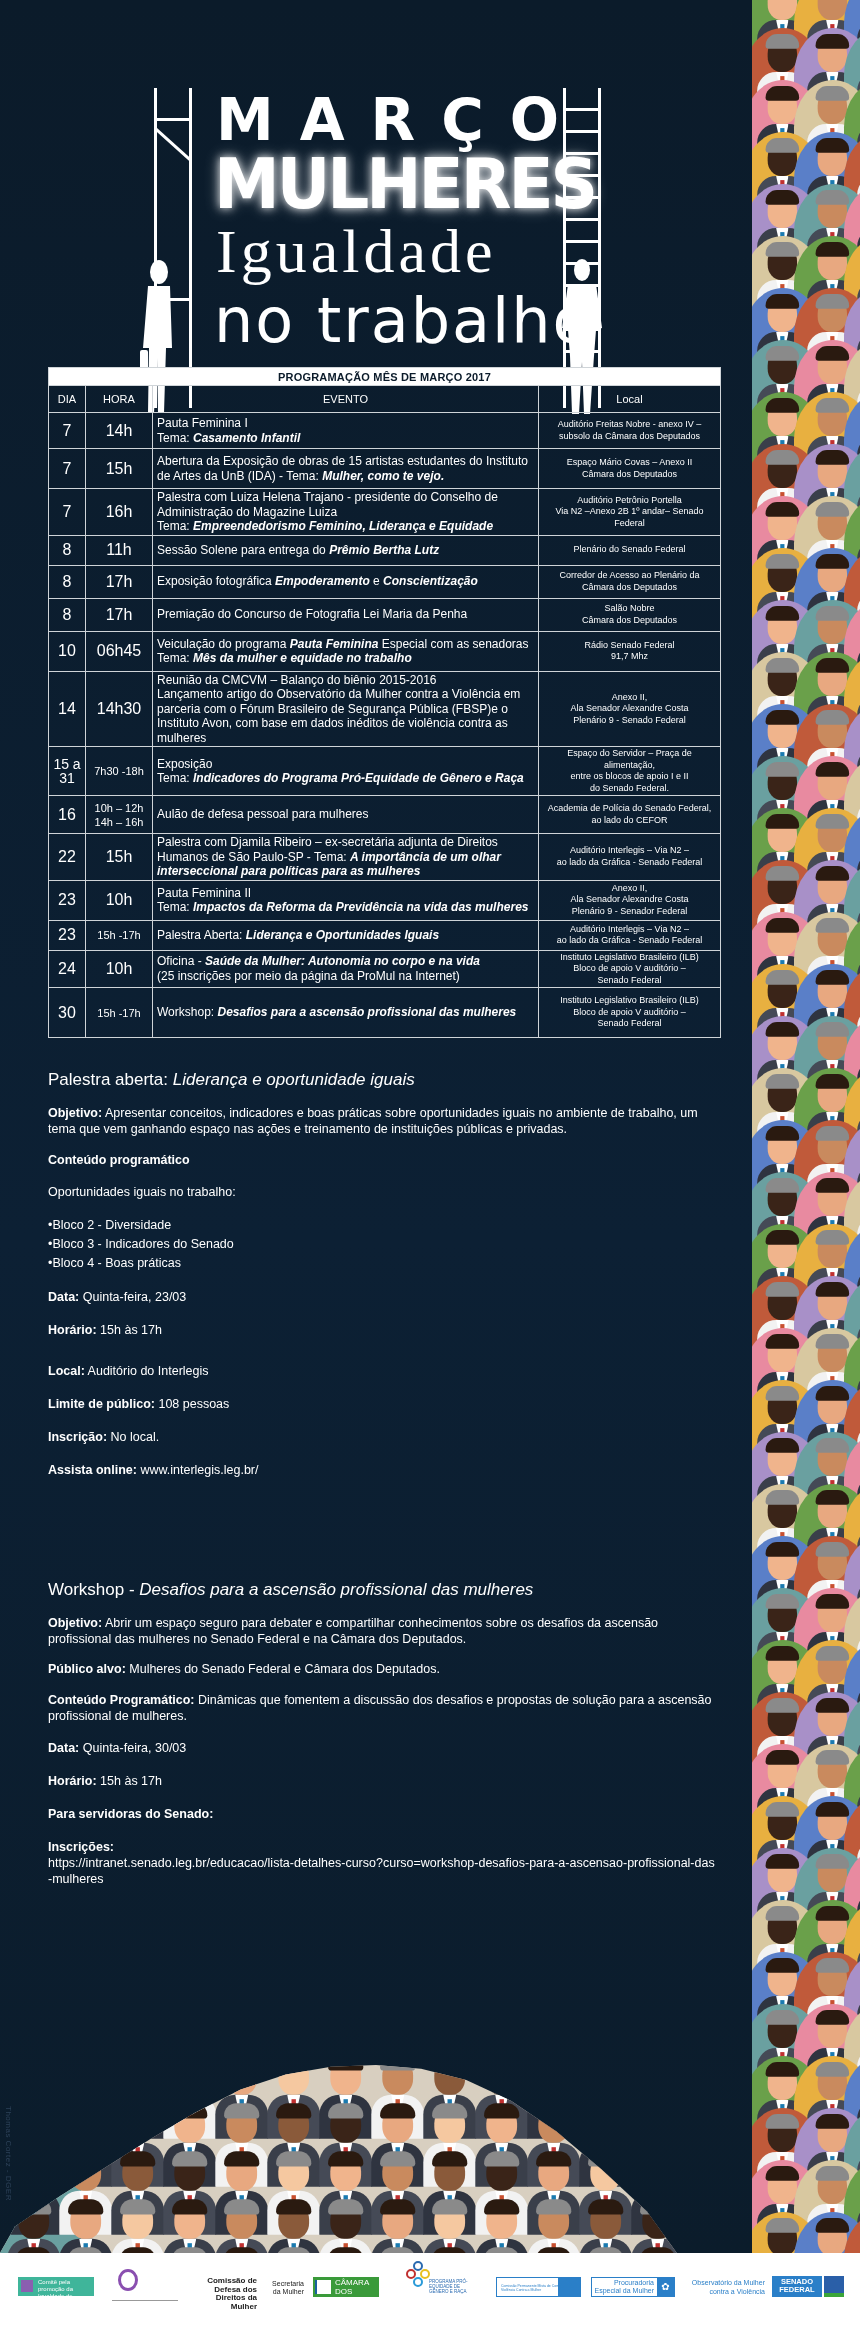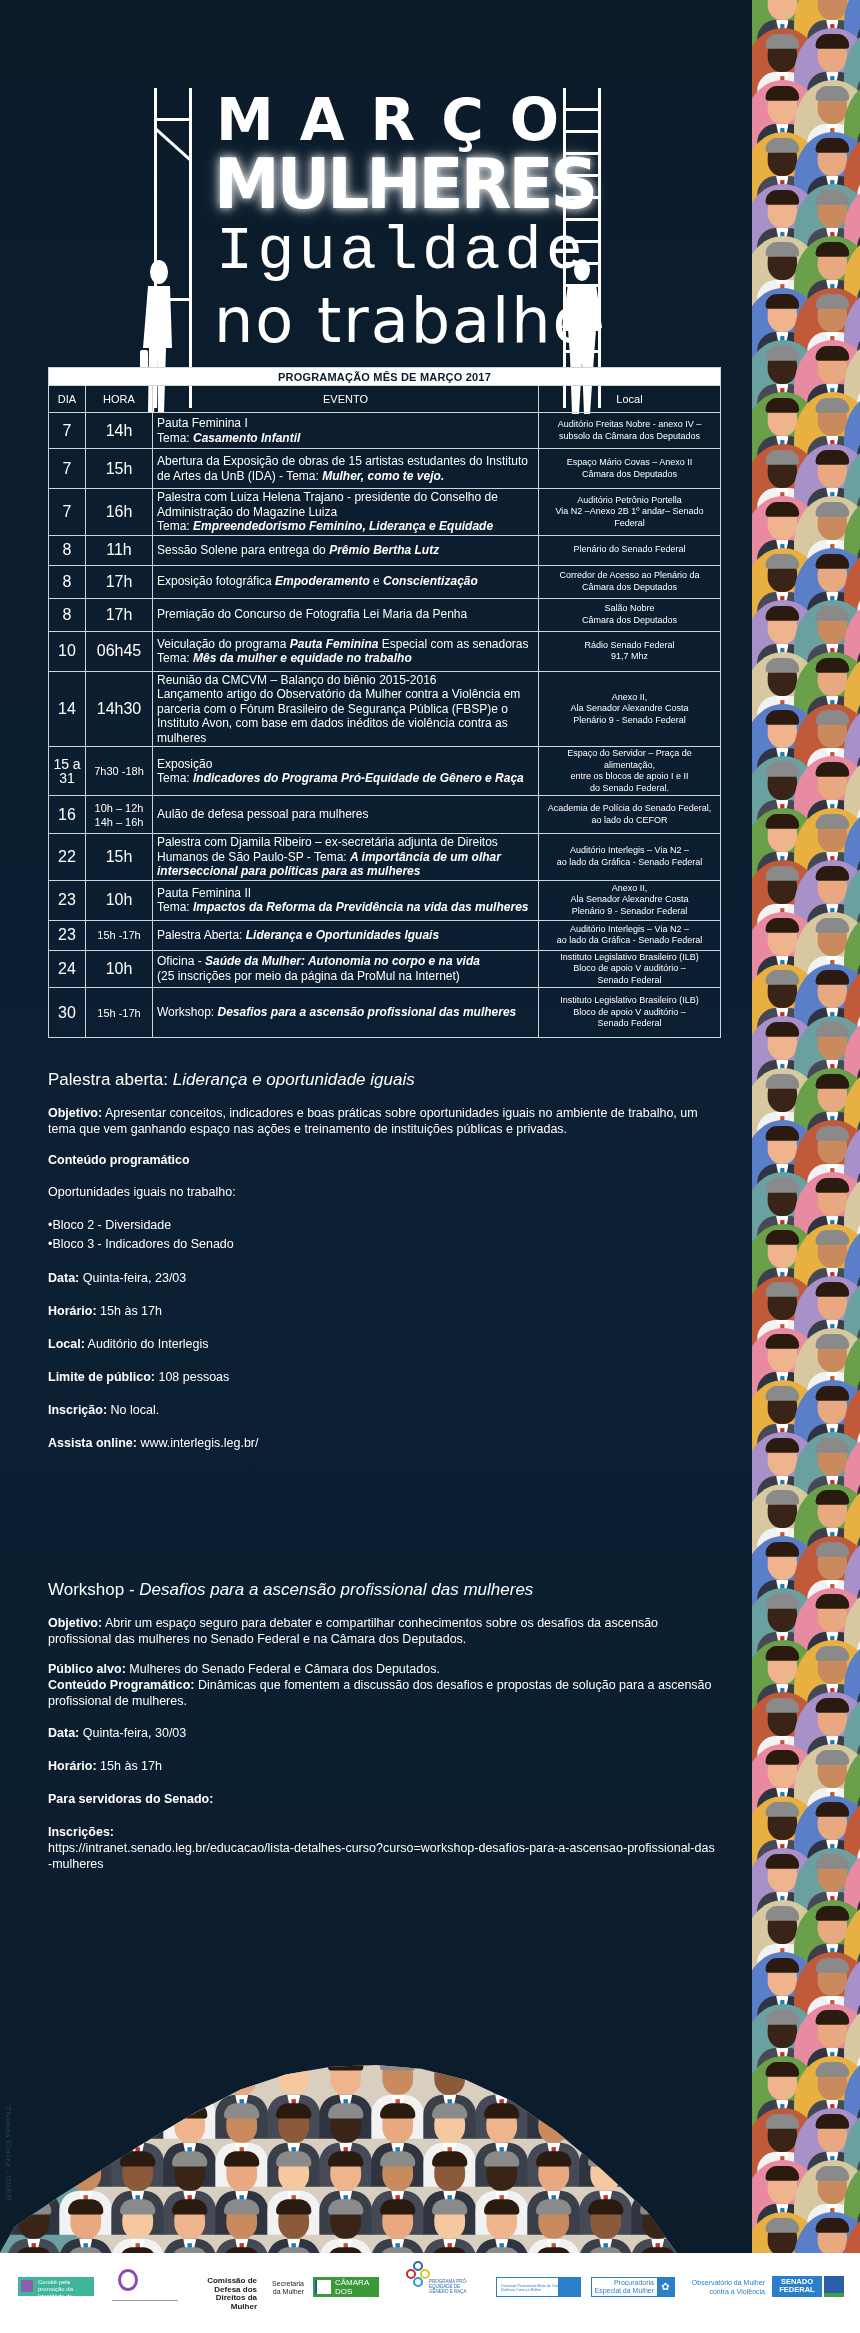--- a/index.html
+++ b/index.html
@@ -17,21 +17,21 @@
   .person .hair { position: absolute; left: 11px; top: 2px; width: 32px; height: 14px; border-radius: 14px 14px 4px 4px; }
   .person .body { position: absolute; left: 3px; top: 38px; width: 48px; height: 40px; border-radius: 18px 18px 0 0; }
   .person .shirt { position: absolute; left: 21px; top: 38px; width: 12px; height: 26px; background: #fff; clip-path: polygon(0 0,100% 0,50% 100%); }
   .person .tie { position: absolute; left: 25px; top: 42px; width: 4px; height: 22px; }
 
   
   .logo { position: absolute; left: 140px; top: 88px; width: 480px; height: 340px; }
   .logo .t-marco { position: absolute; left: 76px; top: -2px; font-family: "DejaVu Sans", sans-serif; font-weight: bold; font-size: 58px; letter-spacing: 26px; color: #fff; }
   .logo .t-mulheres { position: absolute; left: 74px; top: 58px; font-family: "DejaVu Sans", sans-serif; font-weight: bold; font-size: 66px; letter-spacing: -3px; color: #fff; transform: scaleY(1.05);
     text-shadow: 0 0 8px rgba(255,255,255,0.85), 0 0 16px rgba(255,255,255,0.45); }
-  .logo .t-igualdade { position: absolute; left: 76px; top: 128px; font-family: Liberation Mono, monospace; font-size: 62px; letter-spacing: 4px; color: #fff; text-align: right; }
+  .logo .t-igualdade { position: absolute; left: 76px; top: 128px; font-family: Liberation Serif, serif; font-size: 62px; letter-spacing: 4px; color: #fff; text-align: right; }
   .logo .t-trabalho { position: absolute; left: 74px; top: 196px; font-family: "DejaVu Sans", sans-serif; font-size: 62px; letter-spacing: 2px; color: #fff; }
   .ladder-l { position: absolute; left: 14px; top: 0; width: 38px; height: 320px; border-left: 3px solid #fff; border-right: 3px solid #fff; }
   .ladder-l .rung { position: absolute; left: 0; width: 100%; height: 3px; background: #fff; }
   .ladder-r { position: absolute; left: 423px; top: 0; width: 38px; height: 320px; border-left: 3px solid #fff; border-right: 3px solid #fff; }
   .ladder-r .rung { position: absolute; left: 0; width: 100%; height: 3px; background: #fff; }
   .silhouette { position: absolute; }
 
   
   .prog-table { position: absolute; left: 48px; top: 367px; width: 672px; border-collapse: collapse; table-layout: fixed; }
   .prog-table td, .prog-table th { border: 1.5px solid #cfd4d8; color: #fff; vertical-align: middle; }
@@ -239,34 +239,35 @@
   </table>
 
   <div class="section" style="top:1070px">
     <div class="sec-title"><span>Palestra aberta: </span><em>Liderança e oportunidade iguais</em></div>
     <p style="margin-top:15px"><span class="lbl">Objetivo:</span><span> Apresentar conceitos, indicadores e boas práticas sobre oportunidades iguais no ambiente de trabalho, um tema que vem ganhando espaço nas ações e treinamento de instituições públicas e privadas.</span></p>
     <p style="margin-top:15px" class="lbl">Conteúdo programático</p>
     <p style="margin-top:16px">Oportunidades iguais no trabalho:</p>
     <ul style="margin-top:16px;line-height:19px">
       <li>Bloco 2 - Diversidade</li>
       <li>Bloco 3 - Indicadores do Senado</li>
+      <li>Bloco 4 - Boas práticas</li>
     </ul>
     <p style="margin-top:16px"><span class="lbl">Data:</span><span> Quinta-feira, 23/03</span></p>
     <p style="margin-top:17px"><span class="lbl">Horário:</span><span> 15h às 17h</span></p>
-    <p style="margin-top:17px"><span class="lbl">Local:</span><span> Auditório do Interlegis</span></p>
+    <p style="margin-top:25px"><span class="lbl">Local:</span><span> Auditório do Interlegis</span></p>
     <p style="margin-top:17px"><span class="lbl">Limite de público:</span><span> 108 pessoas</span></p>
     <p style="margin-top:17px"><span class="lbl">Inscrição:</span><span> No local.</span></p>
     <p style="margin-top:17px"><span class="lbl">Assista online:</span><span> www.interlegis.leg.br/</span></p>
   </div>
 
   <div class="section" style="top:1580px">
     <div class="sec-title"><span>Workshop - </span><em>Desafios para a ascensão profissional das mulheres</em></div>
     <p style="margin-top:15px"><span class="lbl">Objetivo:</span><span> Abrir um espaço seguro para debater e compartilhar conhecimentos sobre os desafios da ascensão profissional das mulheres no Senado Federal e na Câmara dos Deputados.</span></p>
     <p style="margin-top:14px"><span class="lbl">Público alvo:</span><span> Mulheres do Senado Federal e Câmara dos Deputados.</span></p>
-    <p style="margin-top:0"><span class="lbl">Conteúdo Programático:</span><span> Dinâmicas que fomentem a discussão dos desafios e propostas de solução para a ascensão profissional de mulheres.</span></p>
+    <p style="margin-top:15px"><span class="lbl">Conteúdo Programático:</span><span> Dinâmicas que fomentem a discussão dos desafios e propostas de solução para a ascensão profissional de mulheres.</span></p>
     <p style="margin-top:16px"><span class="lbl">Data:</span><span> Quinta-feira, 30/03</span></p>
     <p style="margin-top:17px"><span class="lbl">Horário:</span><span> 15h às 17h</span></p>
     <p style="margin-top:17px" class="lbl">Para servidoras do Senado:</p>
     <p style="margin-top:17px" class="lbl">Inscrições:</p>
     <p style="word-break:break-all">https://intranet.senado.leg.br/educacao/lista-detalhes-curso?curso=workshop-desafios-para-a-ascensao-profissional-das-mulheres</p>
   </div>
 
   <div class="credit">Thomas Cortez - DGER</div>
 
   <div class="dome">

